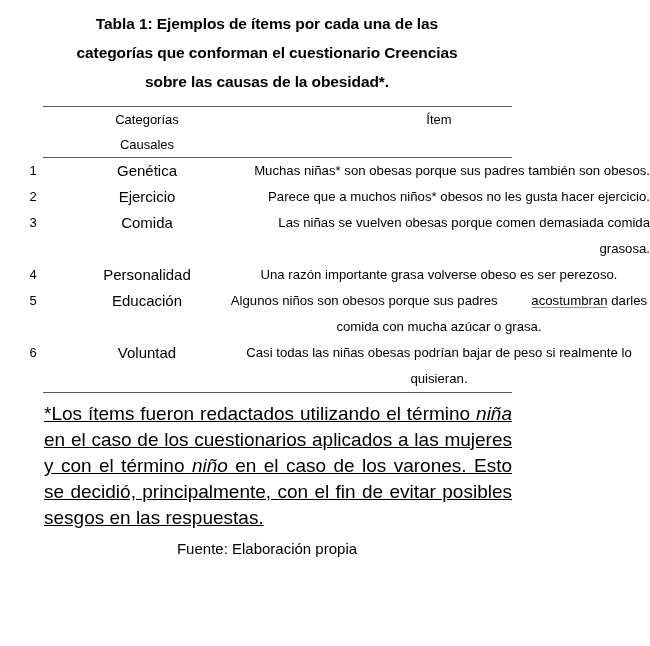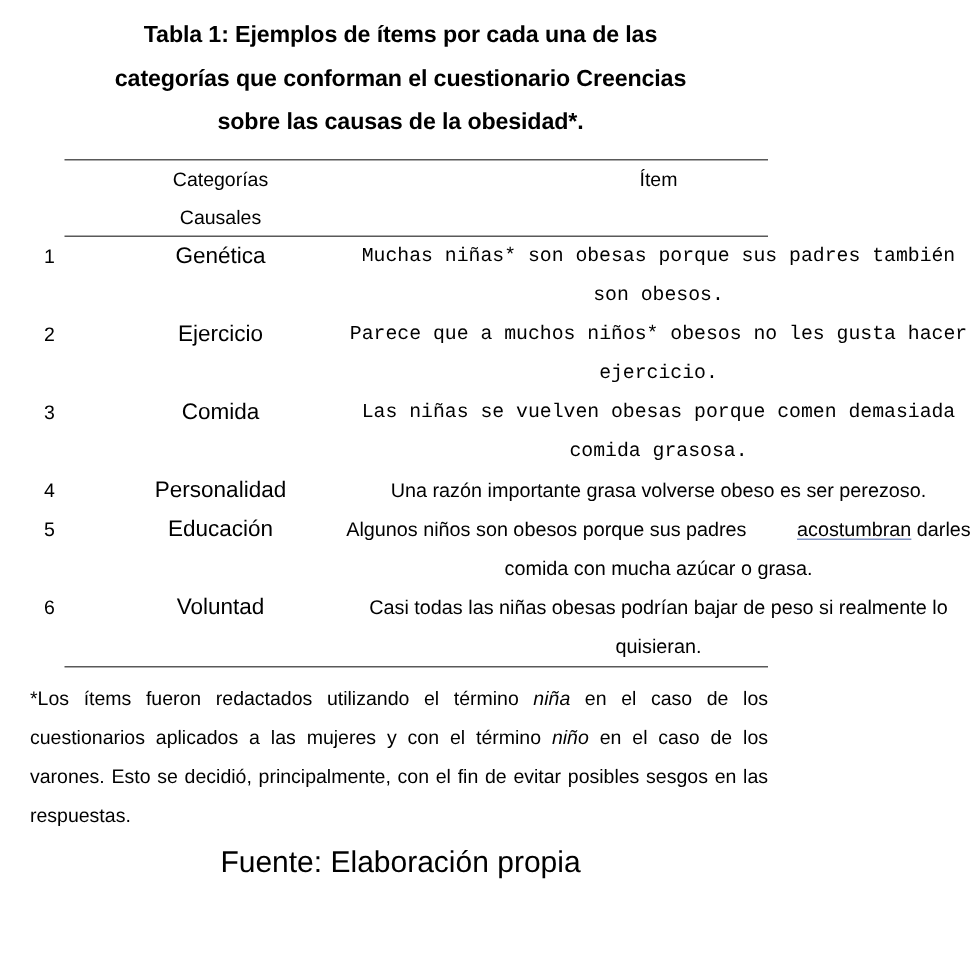--- a/index.html
+++ b/index.html
@@ -93,44 +93,45 @@
     padding-left: 45px;
   }
   .td-item {
     font-size: 13.2px;
     line-height: 26px;
     padding-left: 5px;
     padding-right: 22px;
     text-align: justify;
     text-justify: inter-word;
   }
-  .td-item.ragged { text-align: center; font-family: Liberation Mono, monospace; }
+  .td-item.ragged { text-align: right; }
 
   .spellerr {
     text-decoration: underline;
     text-decoration-color: #8094c4;
     text-underline-offset: 2px;
     margin-left: 30px;
   }
 
   
   .footnote {
     margin: 0;
-    padding: 8px 22px 0 20px;
-    font-size: 13px;
+    padding: 8px 22px 0 44px;
+    font-size: 19px;
     line-height: 26px;
     text-align: justify;
     text-justify: inter-word;
+    text-decoration: underline;
   }
   .footnote em { font-style: italic; }
 
   .source {
     margin: 0;
     padding: 6px 0 0 0;
-    font-size: 20px;
+    font-size: 15px;
     line-height: 24px;
     text-align: center;
   }
 </style>
 </head>
 <body>
 
 <div class="page">
 
   <div class="table-title">Tabla 1: Ejemplos de ítems por cada una de las categorías que conforman el cuestionario Creencias sobre las causas de la obesidad*.</div>

